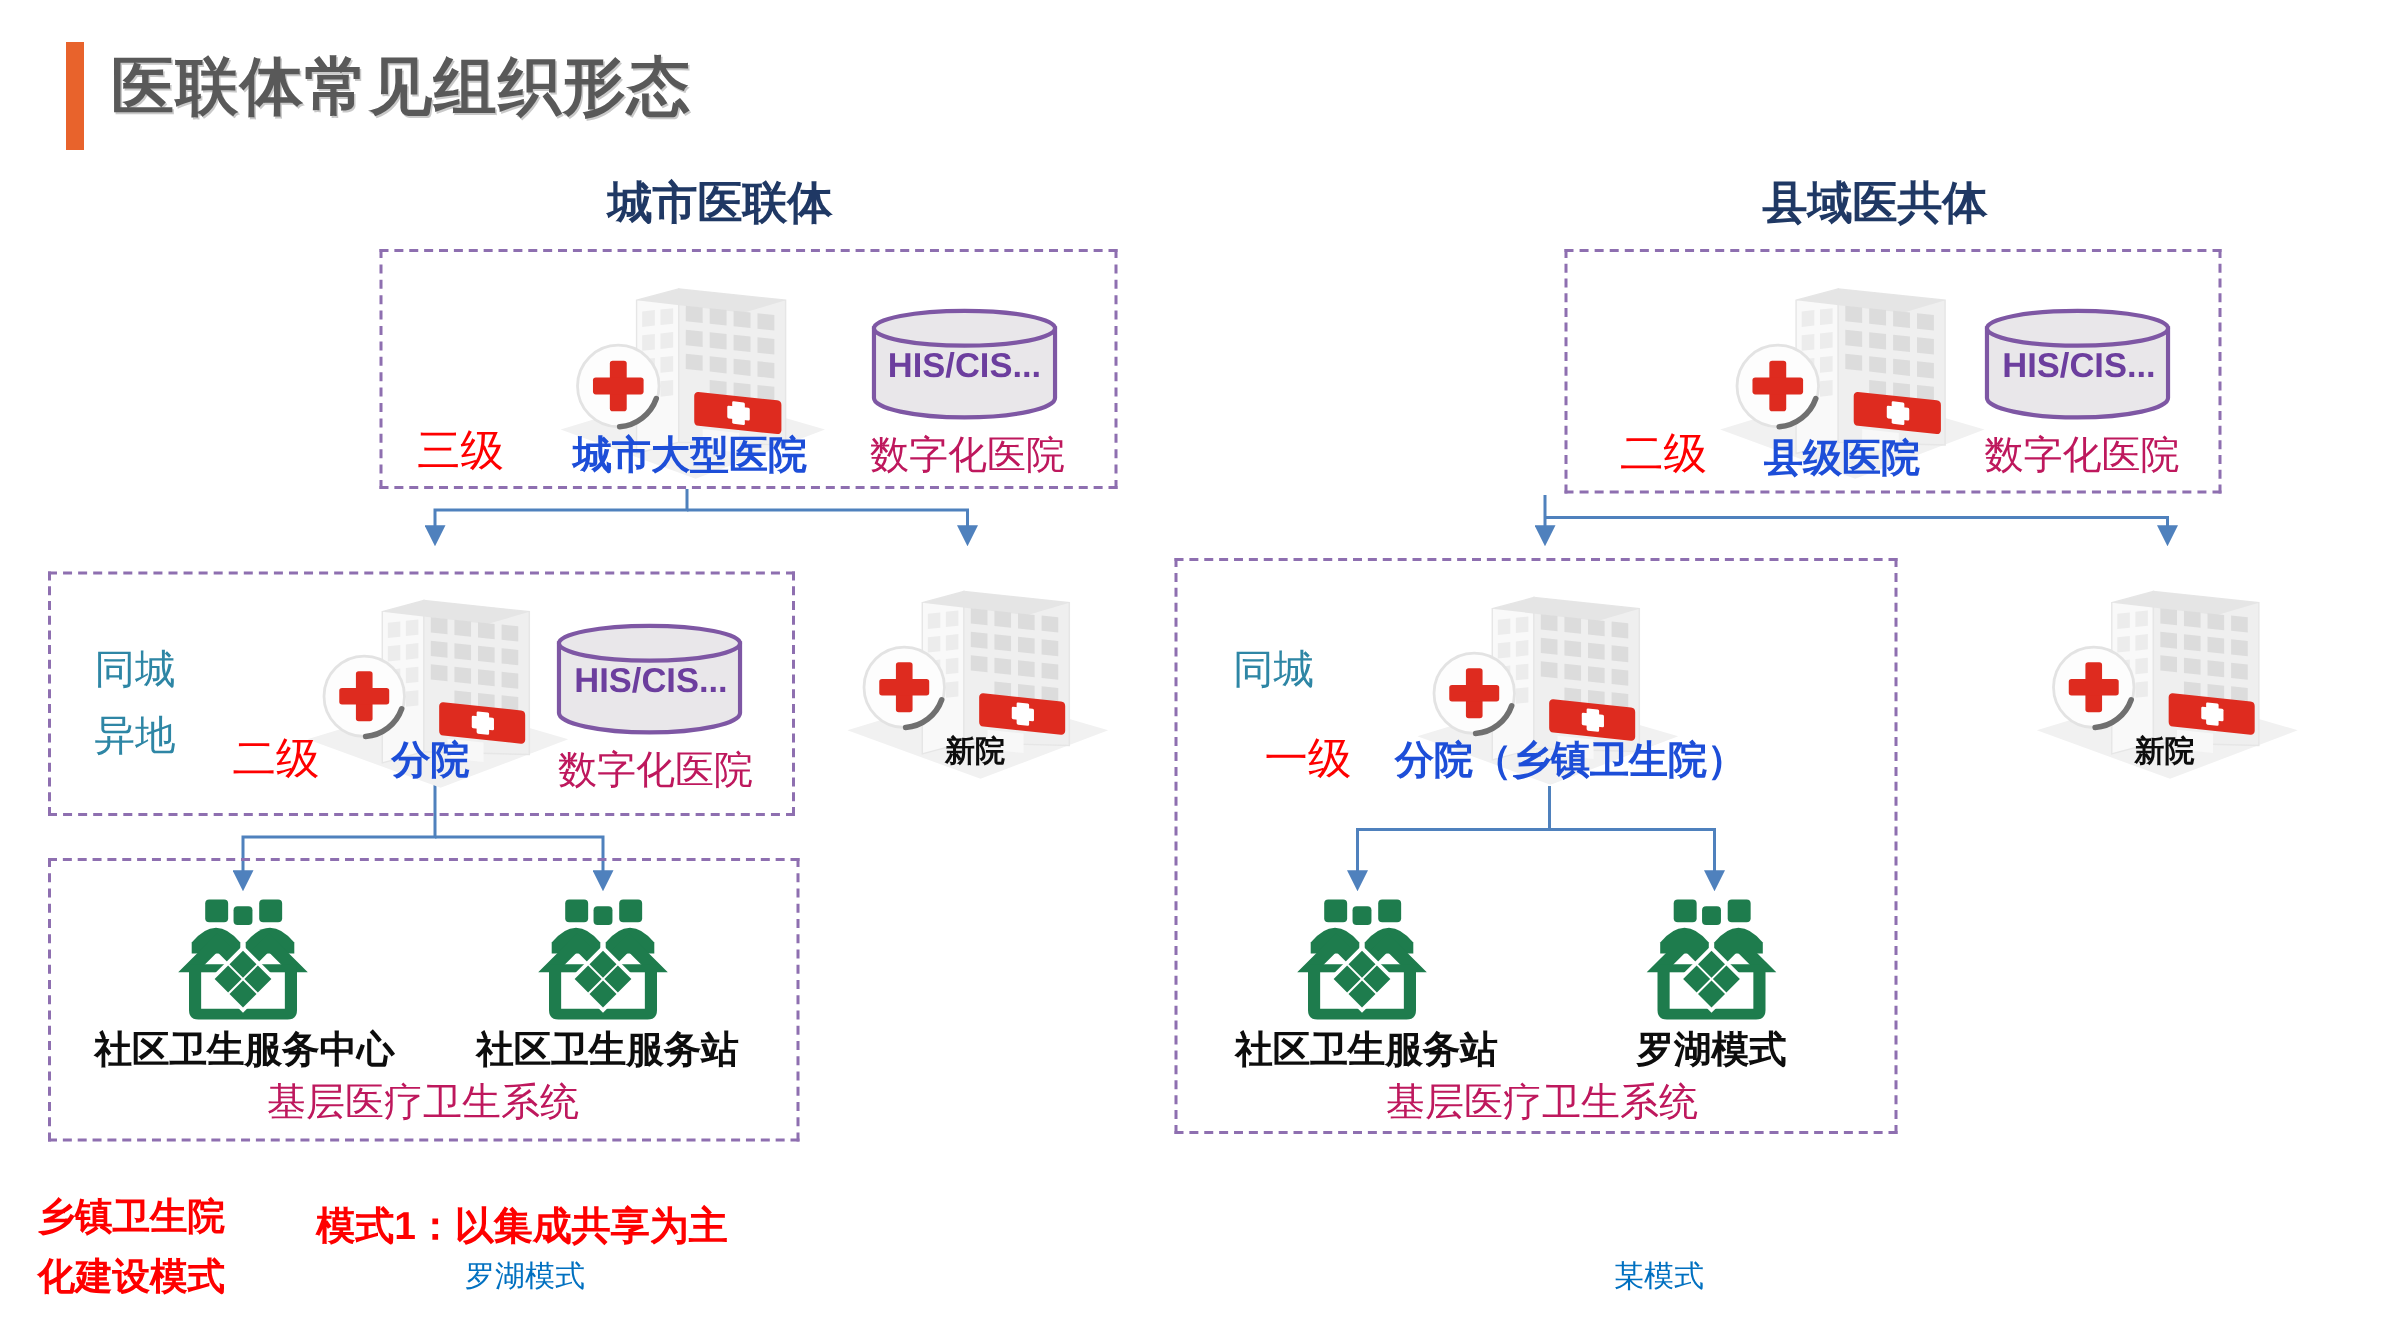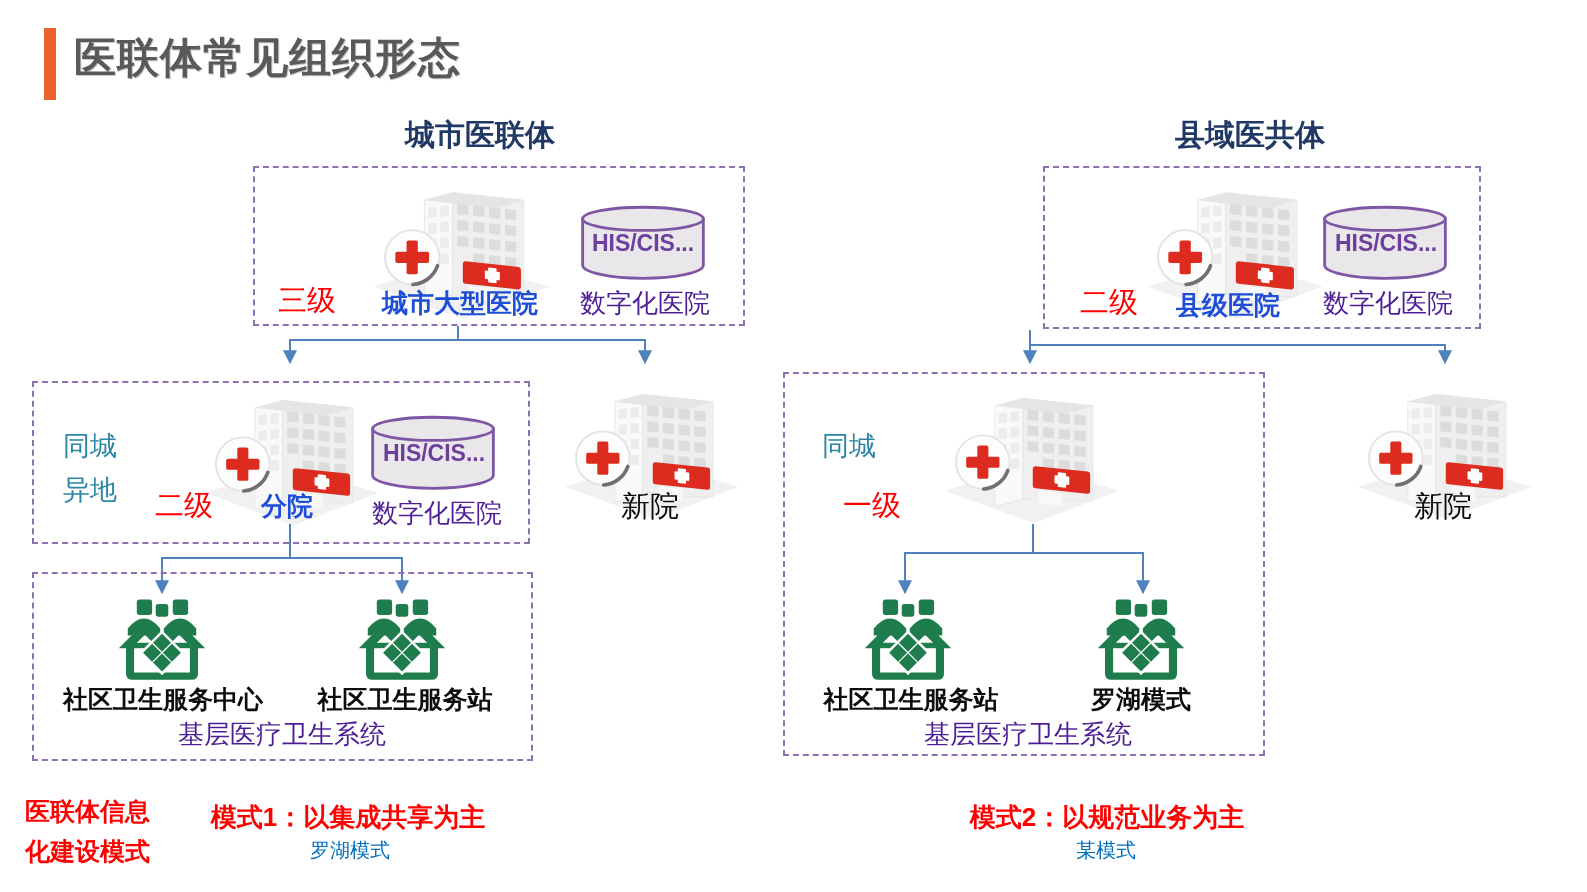--- a/index.html
+++ b/index.html
@@ -10,23 +10,23 @@
   }
   .abs { position:absolute; }
   .ctr { transform:translateX(-50%); }
   .accent-bar { position:absolute; left:44px; top:28px; width:12px; height:72px; background:#E8632C; }
   .page-title { position:absolute; left:74px; top:30px; font-size:42px; font-weight:800;
                 color:#595959; white-space:nowrap; letter-spacing:1px; text-shadow:1px 1px 0 #c9c9c9; }
   .dashed-box { position:absolute; border:2px dashed #8E6FB0; background:transparent; }
   .group-title { position:absolute; font-size:30px; font-weight:bold; color:#1F3864; white-space:nowrap;margin-left:18px; }
   .level { position:absolute; font-size:29px; color:#FE0000; white-space:nowrap; }
   .hosp-name { position:absolute; font-size:26px; font-weight:bold; color:#1d4ed8; white-space:nowrap; }
-  .xinyuan { position:absolute; font-size:29px; font-weight:normal; color:#0D0D0D; white-space:nowrap; }
+  .xinyuan { position:absolute; font-size:20px; font-weight:bold; color:#0D0D0D; white-space:nowrap; }
   .db-text { position:absolute; font-size:23px; font-weight:bold; color:#6C3E9E; white-space:nowrap; }
-  .blue-label { position:absolute; font-size:26px; color:#4c1d95; white-space:nowrap; }
+  .blue-label { position:absolute; font-size:26px; color:#be185d; white-space:nowrap; }
   .side-label { position:absolute; font-size:27px; color:#2E86A5; white-space:nowrap; }
   .comm-label { position:absolute; font-size:25px; font-weight:bold; color:#0D0D0D; white-space:nowrap; }
   .footer-red { position:absolute; left:25px; top:791px; font-size:25px; font-weight:bold;
                 color:#FE0000; line-height:40px; white-space:nowrap; }
   .mode-title { position:absolute; font-size:26px; font-weight:bold; color:#FE0000; white-space:nowrap; }
   .mode-sub { position:absolute; font-size:20px; color:#0070C0; white-space:nowrap;font-family:Liberation Serif, serif; }
   .icon { position:absolute; }
 </style>
 </head>
 <body>
@@ -198,29 +198,29 @@
   <div class="comm-label ctr" style="left:163px;top:683px">社区卫生服务中心</div>
   <div class="comm-label ctr" style="left:405px;top:683px">社区卫生服务站</div>
   <div class="blue-label ctr" style="left:282px;top:717px">基层医疗卫生系统</div>
 
   <div class="level" style="left:1080px;top:283px">二级</div>
   <div class="hosp-name ctr" style="left:1228px;top:288px">县级医院</div>
   <div class="blue-label ctr" style="left:1388px;top:286px">数字化医院</div>
 
   <div class="side-label" style="left:822px;top:428px">同城</div>
   <div class="level" style="left:843px;top:486px">一级</div>
+  <div class="hosp-name" style="left:930px;top:489px">分院（乡镇卫生院）</div>
 
   <div class="comm-label ctr" style="left:911px;top:683px">社区卫生服务站</div>
   <div class="comm-label ctr" style="left:1141px;top:683px">罗湖模式</div>
   <div class="blue-label ctr" style="left:1028px;top:717px">基层医疗卫生系统</div>
 
   <div class="xinyuan ctr" style="left:1443px;top:487px">新院</div>
 
   <div class="footer-red">
-    <div>医联体信息</div>
+    <div>乡镇卫生院</div>
     <div>化建设模式</div>
   </div>
   <div class="mode-title ctr" style="left:348px;top:800px">模式1：以集成共享为主</div>
   <div class="mode-sub ctr" style="left:350px;top:837px">罗湖模式</div>
-  <div class="mode-title ctr" style="left:1107px;top:800px">模式2：以规范业务为主</div>
   <div class="mode-sub ctr" style="left:1106px;top:837px">某模式</div>
 
 </div>
 
 </body></html>

